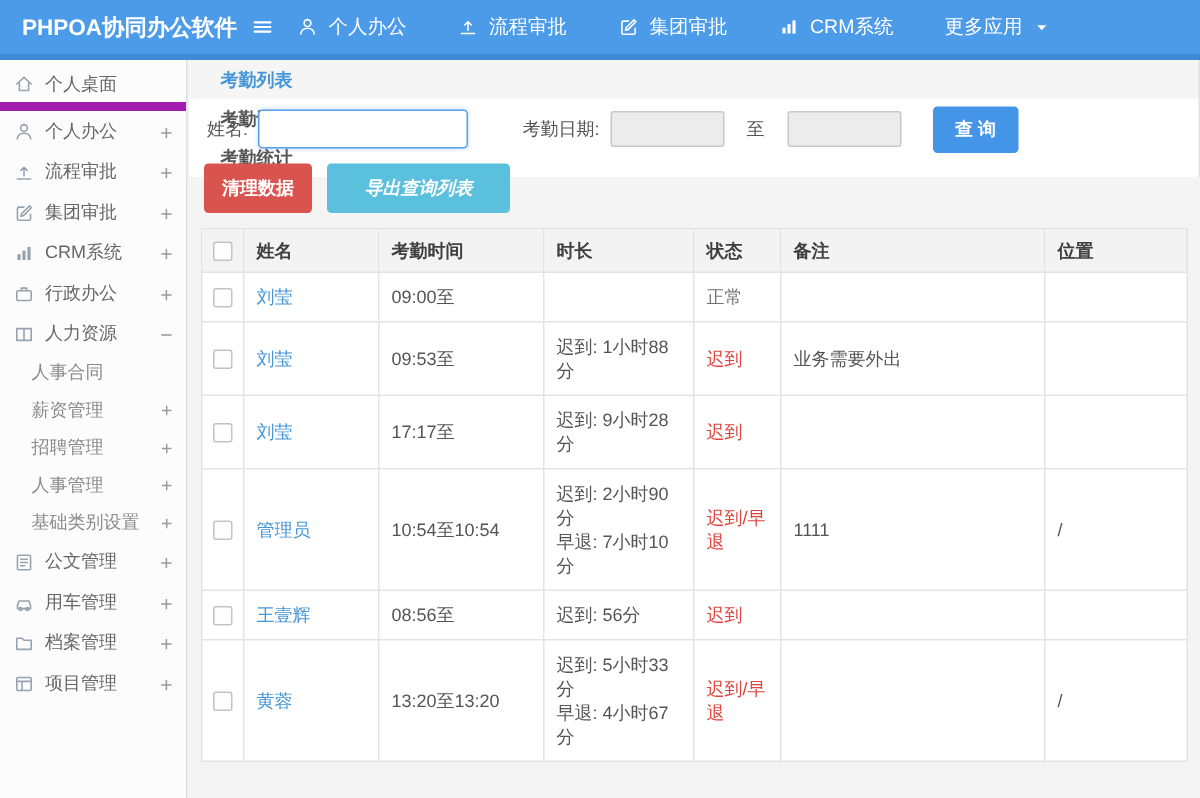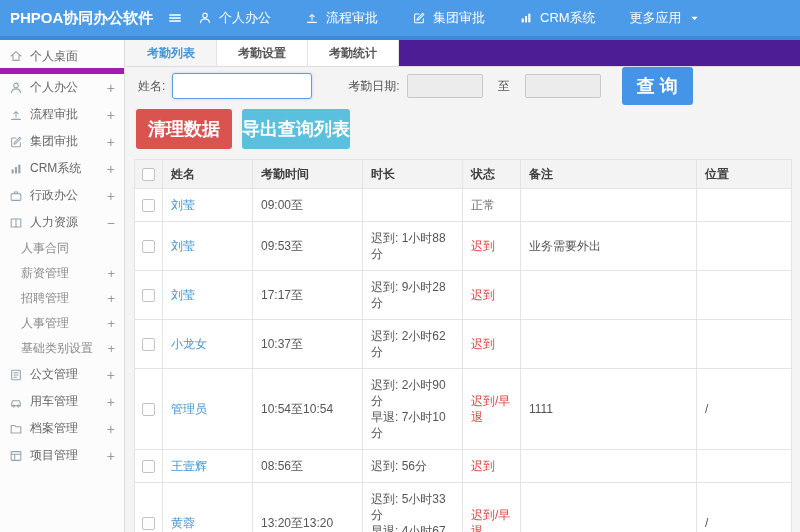--- a/index.html
+++ b/index.html
@@ -4,21 +4,21 @@
 <style>
   :root{
     --topbar:#4c9be8; --topbar-dark:#3d8bd5; --link:#4596d6; --late:#e2433e;
     --danger:#d9534f; --teal:#5bc0de; --search:#4495e7;
   }
   *{box-sizing:border-box;margin:0;padding:0;}
   html,body{width:800px;height:532px;overflow:hidden;}
   body{font-family:"Liberation Sans","DejaVu Sans",sans-serif;font-size:12px;color:#555;background:#f4f4f4;}
 
   
-  .topbar{position:absolute;top:0;left:0;right:0;height:36px;background:var(--topbar);display:flex;align-items:center;color:#fff;z-index:20;}
+  .topbar{position:absolute;top:0;left:0;right:0;height:36px;background:var(--topbar);display:flex;align-items:center;color:#fff;z-index:20;text-align:right;}
   .logo{width:158px;padding-left:10px;font-size:15px;font-weight:bold;white-space:nowrap;}
   .hamburger{margin:0 16px 0 10px;display:flex;align-items:center;cursor:pointer;}
   .topnav{display:flex;align-items:center;gap:34px;}
   .nav-item{display:flex;align-items:center;gap:7px;font-size:13px;cursor:pointer;white-space:nowrap;}
   .topbar .icon{color:#fff;display:inline-flex;align-items:center;}
   .strip{position:absolute;top:36px;left:0;right:0;height:4px;background:var(--topbar-dark);z-index:19;}
 
   
   .sidebar{position:absolute;top:40px;left:0;bottom:0;width:125px;background:#fcfcfc;border-right:1px solid #ddd;padding-top:4px;overflow:hidden;}
   .side-item{display:flex;align-items:center;height:27px;padding:0 9px;color:#666;cursor:pointer;}
@@ -26,34 +26,34 @@
   .side-item .icon{color:#96a3af;display:inline-flex;}
   .side-item .lbl{flex:1;margin-left:7px;white-space:nowrap;}
   .side-item .expand{color:#9a9a9a;font-size:14px;}
   .submenu{padding-left:21px;}
   .sub-item{display:flex;align-items:center;height:25px;color:#8a8a8a;cursor:pointer;padding-right:9px;}
   .sub-item .lbl{flex:1;white-space:nowrap;}
   .sub-item .expand{color:#9a9a9a;font-size:13px;}
 
   
   .main{position:absolute;left:126px;top:40px;right:0;bottom:0;background:#f4f4f4;overflow:hidden;}
-  .tabs{display:flex;background:#4c1d95;border-bottom:1px solid #ddd;height:27px;}
+  .tabs{display:flex;background:#4c1d95;border-bottom:1px solid #ddd;height:27px;flex-direction:column;}
   .tab{padding:0 21px;line-height:26px;border-right:1px solid #e2e2e2;background:#fff;color:#555;cursor:pointer;font-weight:bold;}
   .tab.active{background:#f5f5f5;color:var(--link);}
 
   .filter{display:flex;align-items:center;padding:6px 12px;height:38px;gap:7px;}
   .filter .flabel{color:#555;font-weight:normal;}
   .name-input{width:140px;height:26px;border:1px solid #58a0e3;border-radius:3px;background:#fff;outline:none;padding:0 6px;box-shadow:0 0 3px rgba(77,144,254,.35);}
   .spacer{width:22px;}
   .date-input{width:76px;height:24px;border:1px solid #c8c8c8;background:#ececec;border-radius:2px;padding:0 5px;}
-  .btn{border:none;color:#fff;border-radius:3px;cursor:pointer;font-size:18px;font-weight:bold;font-family:inherit;}
+  .btn{border:none;color:#fff;border-radius:3px;cursor:pointer;font-size:12px;font-weight:bold;font-family:inherit;}
   .btn-search{background:var(--search);padding:7px 15px;margin-left:14px;}
   .actions{display:flex;gap:10px;padding:4px 10px 8px;}
   .btn-danger{background:var(--danger);padding:8px 12px;}
-  .btn-teal{background:var(--teal);padding:8px 0;}
+  .btn-teal{background:var(--teal);padding:8px 25px;font-style:italic;}
 
   .table-wrap{margin:2px 8px 0;}
   table{width:100%;border-collapse:collapse;background:#fff;table-layout:fixed;}
   th,td{border:1px solid #e3e3e3;padding:8px 8px;text-align:left;vertical-align:middle;line-height:16px;font-weight:normal;overflow:hidden;}
   th{background:#f3f3f3;color:#404040;padding:6px 8px;font-weight:bold;}
   td.c-check,th.c-check{text-align:center;padding:6px 4px;}
   .cb{display:inline-block;width:13px;height:13px;border:1px solid #c3c3c3;border-radius:2px;background:#fdfdfd;vertical-align:middle;cursor:pointer;}
   .name-link{color:var(--link);cursor:pointer;}
   .status-late{color:var(--late);}
   .status-normal{color:#737373;}
@@ -326,31 +326,20 @@
             <td>17:17至</td>
             <td class="dur">
               <div>迟到: 9小时28分</div>
             </td>
             <td class="status-late">迟到</td>
             <td></td>
             <td></td>
           </tr>
           <tr>
             <td class="c-check"><span class="cb"></span></td>
-            <td><span class="name-link">小龙女</span></td>
-            <td>10:37至</td>
-            <td class="dur">
-              <div>迟到: 2小时62分</div>
-            </td>
-            <td class="status-late">迟到</td>
-            <td></td>
-            <td></td>
-          </tr>
-          <tr>
-            <td class="c-check"><span class="cb"></span></td>
             <td><span class="name-link">管理员</span></td>
             <td>10:54至10:54</td>
             <td class="dur">
               <div>迟到: 2小时90分</div>
               <div>早退: 7小时10分</div>
             </td>
             <td class="status-late">迟到/早退</td>
             <td>1111</td>
             <td>/</td>
           </tr>

